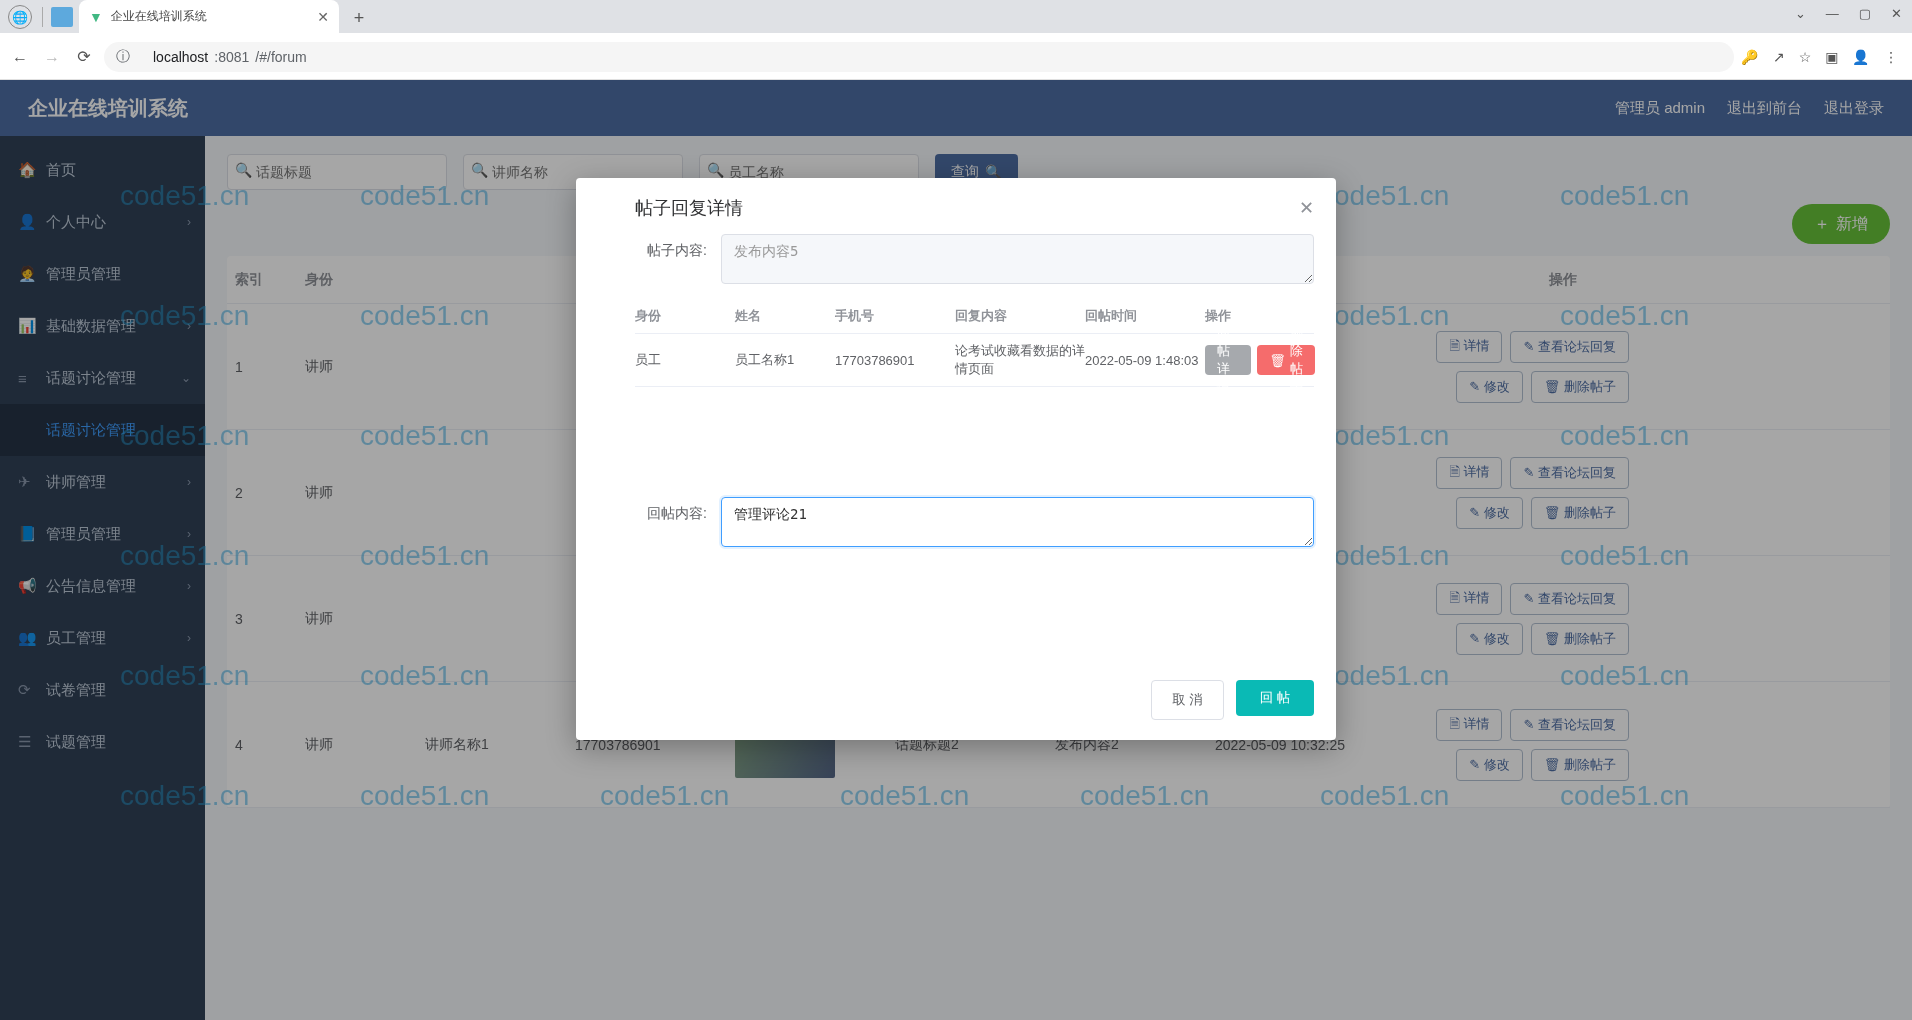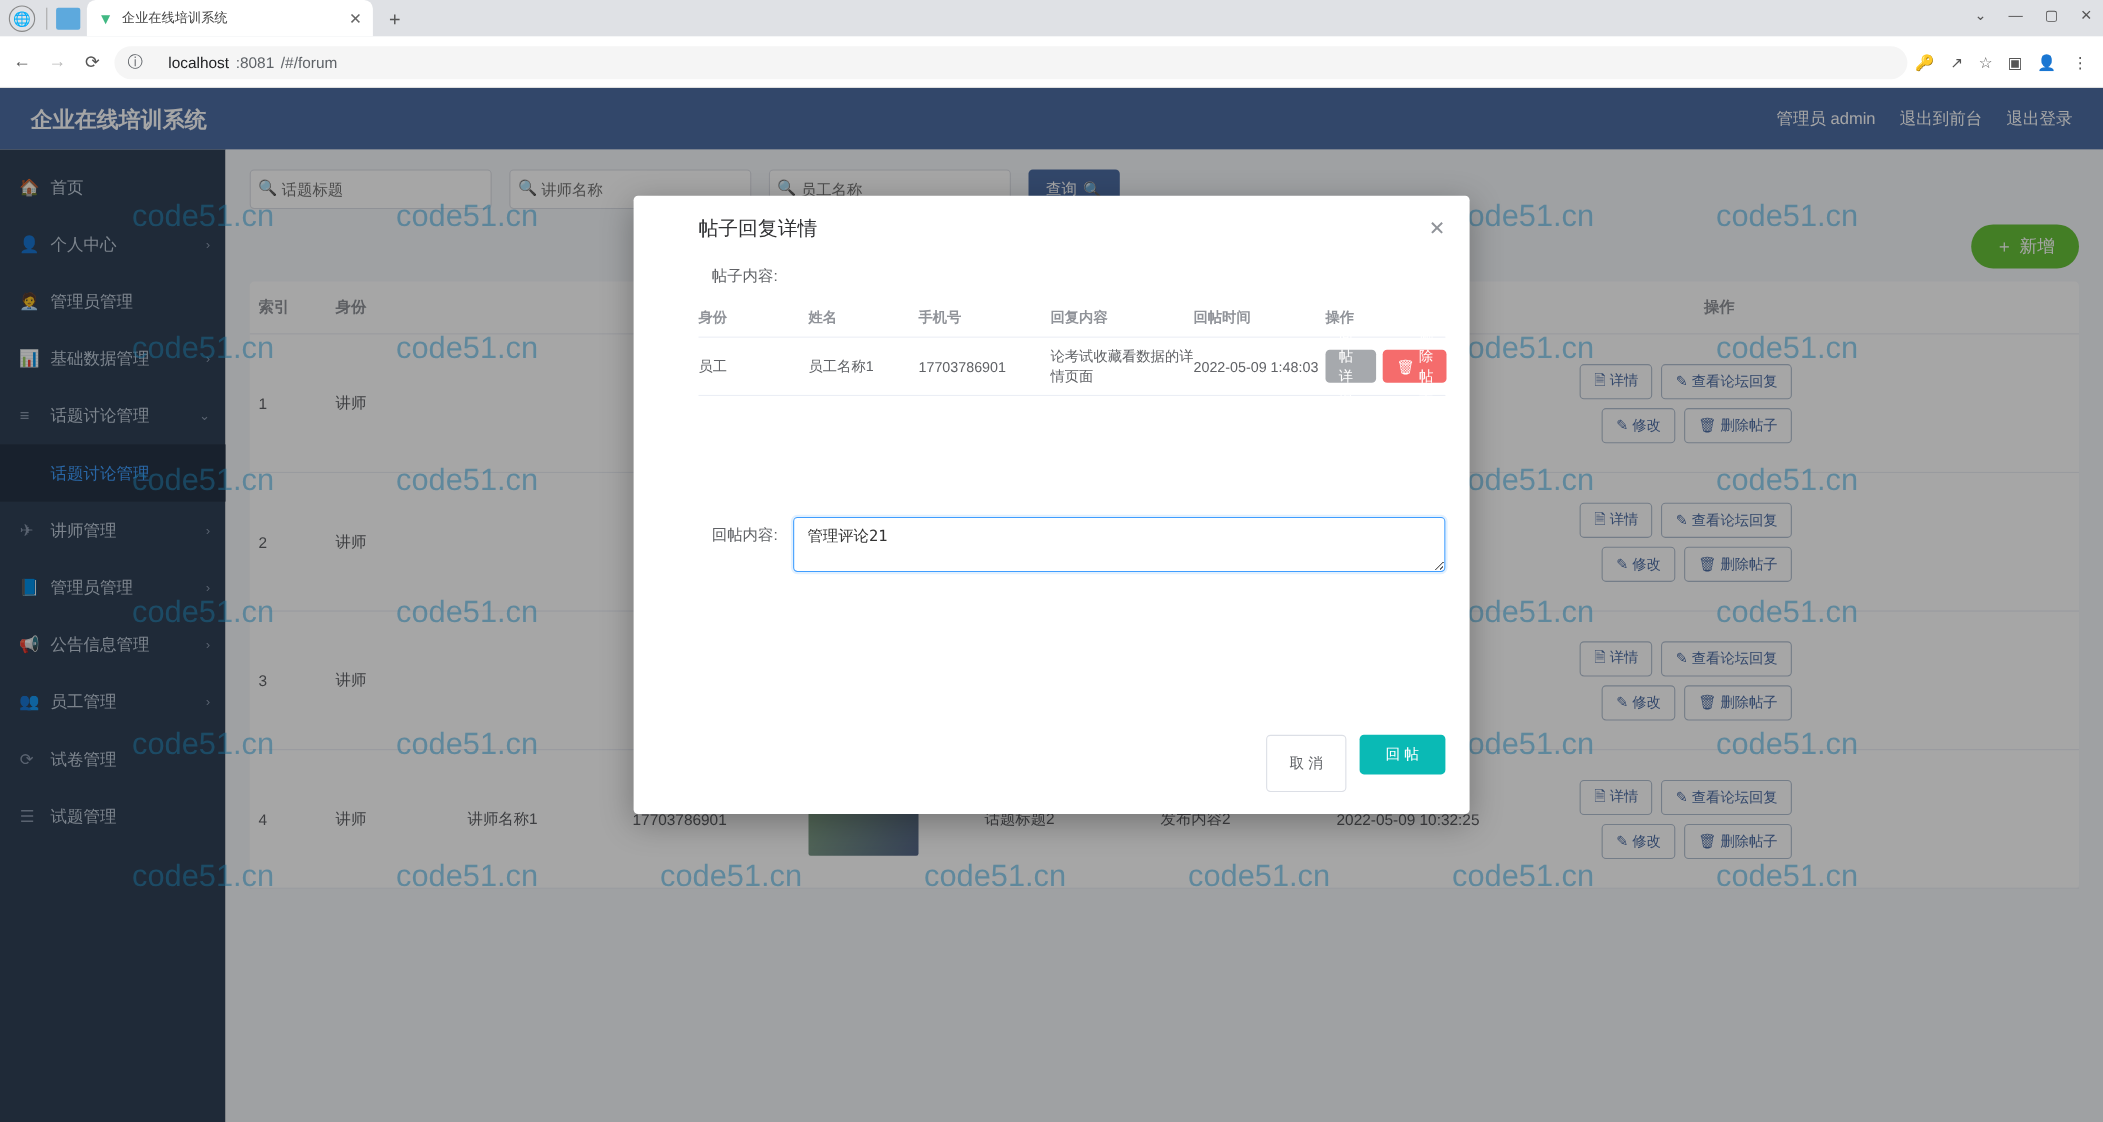--- a/index.html
+++ b/index.html
@@ -74,21 +74,21 @@
 .form-row input[type=text], .form-row textarea { width: 100%; border: 1px solid #dcdfe6; border-radius: 4px; padding: 8px 12px; font-size: 14px; background: #f5f7fa; color: #999; resize: vertical; }
 .form-row textarea.active { background: #fff; color: #333; border-color: #409eff; outline: 2px solid rgba(64,158,255,.15); }
 .inner-table { width: 100%; }
 .inner-table .ih, .inner-table .ir { display: grid; grid-template-columns: 100px 100px 120px 130px 120px 110px; align-items: center; font-size: 13px; padding: 8px 0; }
 .inner-table .ih { color: #909399; font-weight: 600; border-bottom: 1px solid #ebeef5; }
 .inner-table .ir { border-bottom: 1px solid #ebeef5; color: #606266; }
 .pill { display: inline-flex; align-items: center; gap: 4px; height: 30px; padding: 0 12px; border-radius: 4px; font-size: 13px; color: #fff; }
 .pill-gray { background: #a6a9ad; }
 .pill-red { background: #f56c6c; }
 .modal-foot { padding: 12px 22px 20px; display: flex; justify-content: flex-end; gap: 12px; }
-.btn-plain { height: 52px; padding: 0 20px; background: #fff; border: 1px solid #dcdfe6; border-radius: 4px; color: #606266; }
+.btn-plain { height: 40px; padding: 0 20px; background: #fff; border: 1px solid #dcdfe6; border-radius: 4px; color: #606266; }
 .btn-teal { height: 36px; padding: 0 24px; background: #0abab5; color: #fff; border: none; border-radius: 4px; }
 </style>
 </head>
 <body>
 
 <div class="browser-chrome">
   <div class="tab-strip">
     <span class="globe">🌐</span>
     <span class="sep"></span>
     <span style="width:22px;height:20px;background:#5da9dd;margin:0 6px 6px 2px;border-radius:2px"></span>
@@ -336,20 +336,21 @@
 
   <div class="modal-mask">
     <div class="modal">
       <div class="modal-head">
         <span class="title">帖子回复详情</span>
         <span class="close">✕</span>
       </div>
       <div class="modal-body">
         <div class="form-row">
           <div class="lbl">帖子内容:</div>
+          <div class="ctrl"><textarea rows="2" readonly="" style="">发布内容5</textarea></div>
         </div>
         <div class="inner-table">
           <div class="ih">
             <div>身份</div>
             <div>姓名</div>
             <div>手机号</div>
             <div>回复内容</div>
             <div>回帖时间</div>
             <div>操作</div>
           </div>

